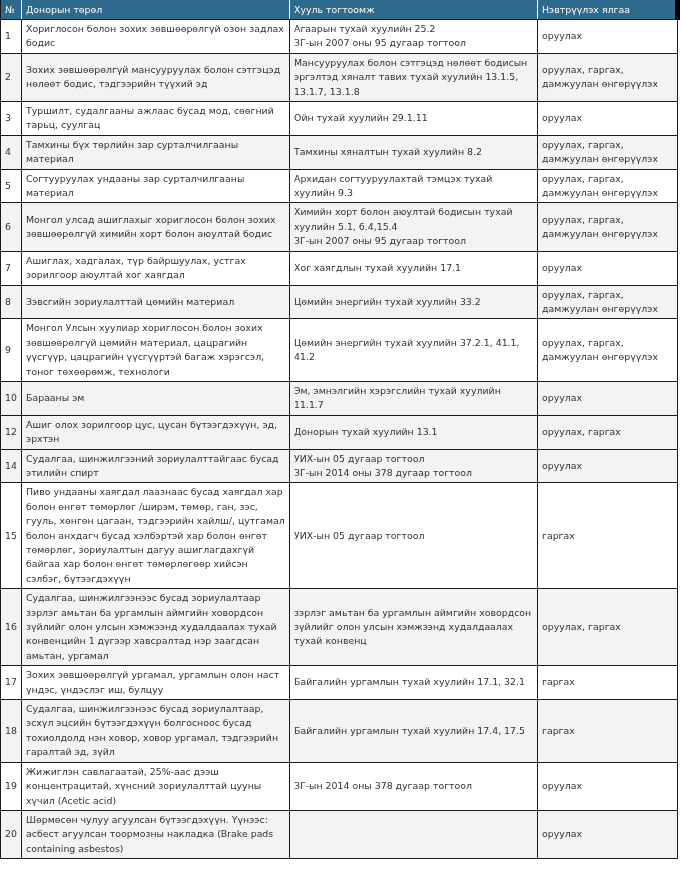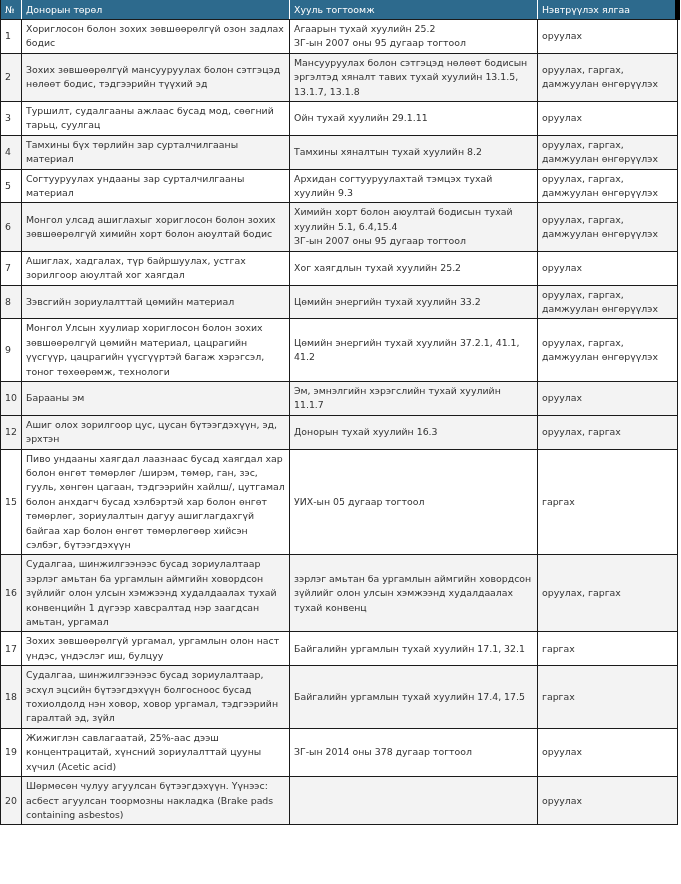--- a/index.html
+++ b/index.html
@@ -118,21 +118,21 @@
         <td>
           <span class="line">Химийн хорт болон аюултай бодисын тухай хуулийн 5.1, 6.4,15.4</span>
           <span class="line">ЗГ-ын 2007 оны 95 дугаар тогтоол</span>
         </td>
         <td>оруулах, гаргах, дамжуулан өнгөрүүлэх</td>
       </tr>
       <tr class="odd">
         <td class="num">7</td>
         <td>Ашиглах, хадгалах, түр байршуулах, устгах зорилгоор аюултай хог хаягдал</td>
         <td>
-          <span class="line">Хог хаягдлын тухай хуулийн 25.2</span>
+          <span class="line">Хог хаягдлын тухай хуулийн 17.1</span>
         </td>
         <td>оруулах</td>
       </tr>
       <tr class="even">
         <td class="num">8</td>
         <td>Зэвсгийн зориулалттай цөмийн материал</td>
         <td>
           <span class="line">Цөмийн энергийн тухай хуулийн 33.2</span>
         </td>
         <td>оруулах, гаргах, дамжуулан өнгөрүүлэх</td>
@@ -150,23 +150,32 @@
         <td>Барааны эм</td>
         <td>
           <span class="line">Эм, эмнэлгийн хэрэгслийн тухай хуулийн 11.1.7</span>
         </td>
         <td>оруулах</td>
       </tr>
       <tr class="even">
         <td class="num">12</td>
         <td>Ашиг олох зорилгоор цус, цусан бүтээгдэхүүн, эд, эрхтэн</td>
         <td>
-          <span class="line">Донорын тухай хуулийн 16.3</span>
+          <span class="line">Донорын тухай хуулийн 13.1</span>
         </td>
         <td>оруулах, гаргах</td>
+      </tr>
+      <tr class="even">
+        <td class="num">14</td>
+        <td>Судалгаа, шинжилгээний зориулалттайгаас бусад этилийн спирт</td>
+        <td>
+          <span class="line">УИХ-ын 05 дугаар тогтоол</span>
+          <span class="line">ЗГ-ын 2014 оны 378 дугаар тогтоол</span>
+        </td>
+        <td>оруулах</td>
       </tr>
       <tr class="odd">
         <td class="num">15</td>
         <td>Пиво ундааны хаягдал лаазнаас бусад хаягдал хар болон өнгөт төмөрлөг /ширэм, төмөр, ган, зэс, гууль, хөнгөн цагаан, тэдгээрийн хайлш/, цутгамал болон анхдагч бусад хэлбэртэй хар болон өнгөт төмөрлөг, зориулалтын дагуу ашиглагдахгүй байгаа хар болон өнгөт төмөрлөгөөр хийсэн сэлбэг, бүтээгдэхүүн</td>
         <td>
           <span class="line">УИХ-ын 05 дугаар тогтоол</span>
         </td>
         <td>гаргах</td>
       </tr>
       <tr class="even">

